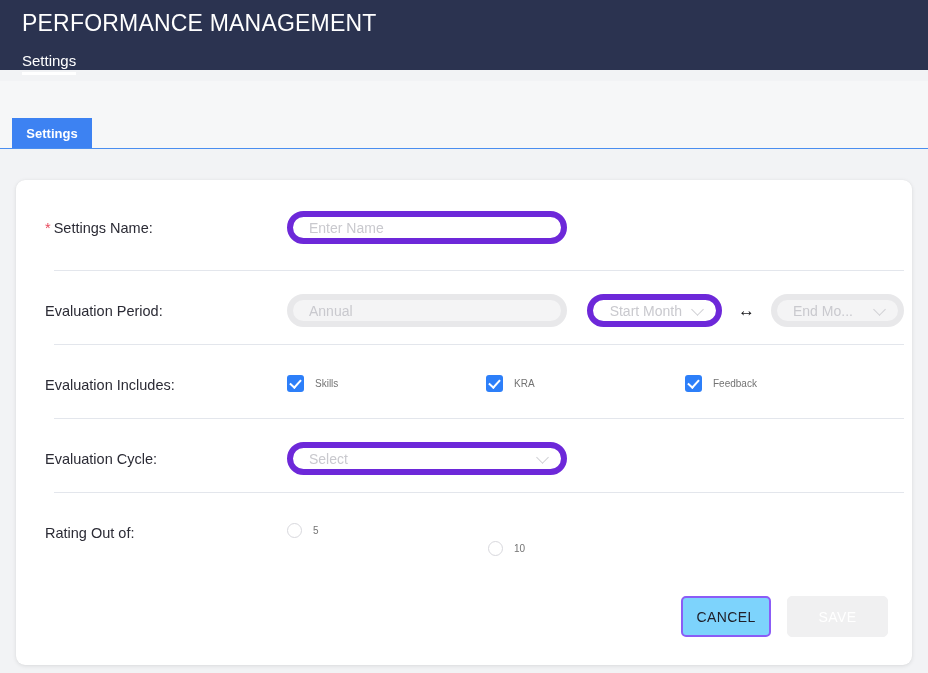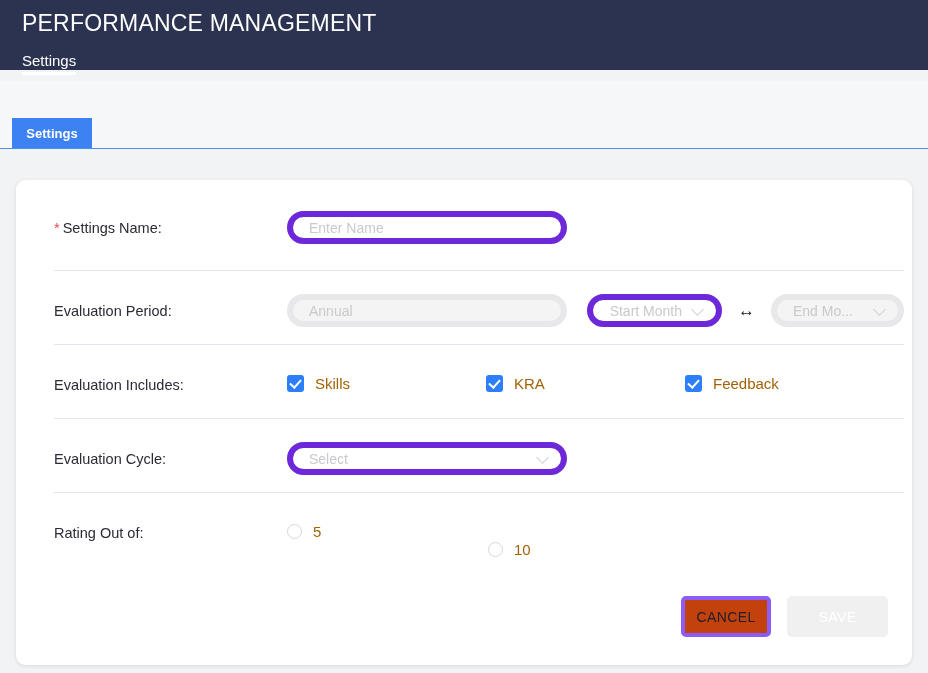--- a/index.html
+++ b/index.html
@@ -58,21 +58,21 @@
   .card {
     position: absolute; left: 16px; top: 180px;
     width: 896px; height: 485px;
     background: #ffffff;
     border-radius: 9px;
     box-shadow: 0 1px 4px rgba(0,0,0,.10), 0 0 1px rgba(0,0,0,.06);
   }
 
   .row { position: absolute; left: 0; width: 100%; }
   .row-label {
-    position: absolute; left: 38px;
+    position: absolute; left: 29px;
     font-size: 14.5px; color: #2b2b35;
     white-space: nowrap;
     text-align: center;
   }
   .req-star { color: #e8485b; margin-right: 3px; }
 
   .sep {
     position: absolute; left: 38px; width: 850px; height: 1px;
     background: #e3e6ec;
   }
@@ -121,34 +121,34 @@
     border-right: 2px solid #fff; border-bottom: 2px solid #fff;
     transform: rotate(42deg);
   }
   .rb {
     width: 15px; height: 15px; border-radius: 50%;
     border: 1.5px solid #d8d8dd; background: #fff;
     flex: none;
   }
   .opt-label {
     margin-left: 11px;
-    font-size: 15px; color: #a16207;
+    font-size: 10px; color: #737373;
     white-space: nowrap;
   }
 
   
   .btn {
     position: absolute; height: 41px;
     border-radius: 5px;
     font-size: 14px; letter-spacing: .4px;
     display: flex; align-items: center; justify-content: center;
     cursor: pointer;
   }
   .btn-cancel {
-    background: #c2410c; border: 4px solid #8b5cf6; color: #20202a;
+    background: #7dd3fc; border: 2px solid #8b5cf6; color: #20202a;
   }
   .btn-save {
     background: #f0f0f1; border: 1px solid #f0f0f1; color: #ffffff;
     cursor: default;
   }
 </style>
 </head>
 <body>
 
 <div class="app-header">

